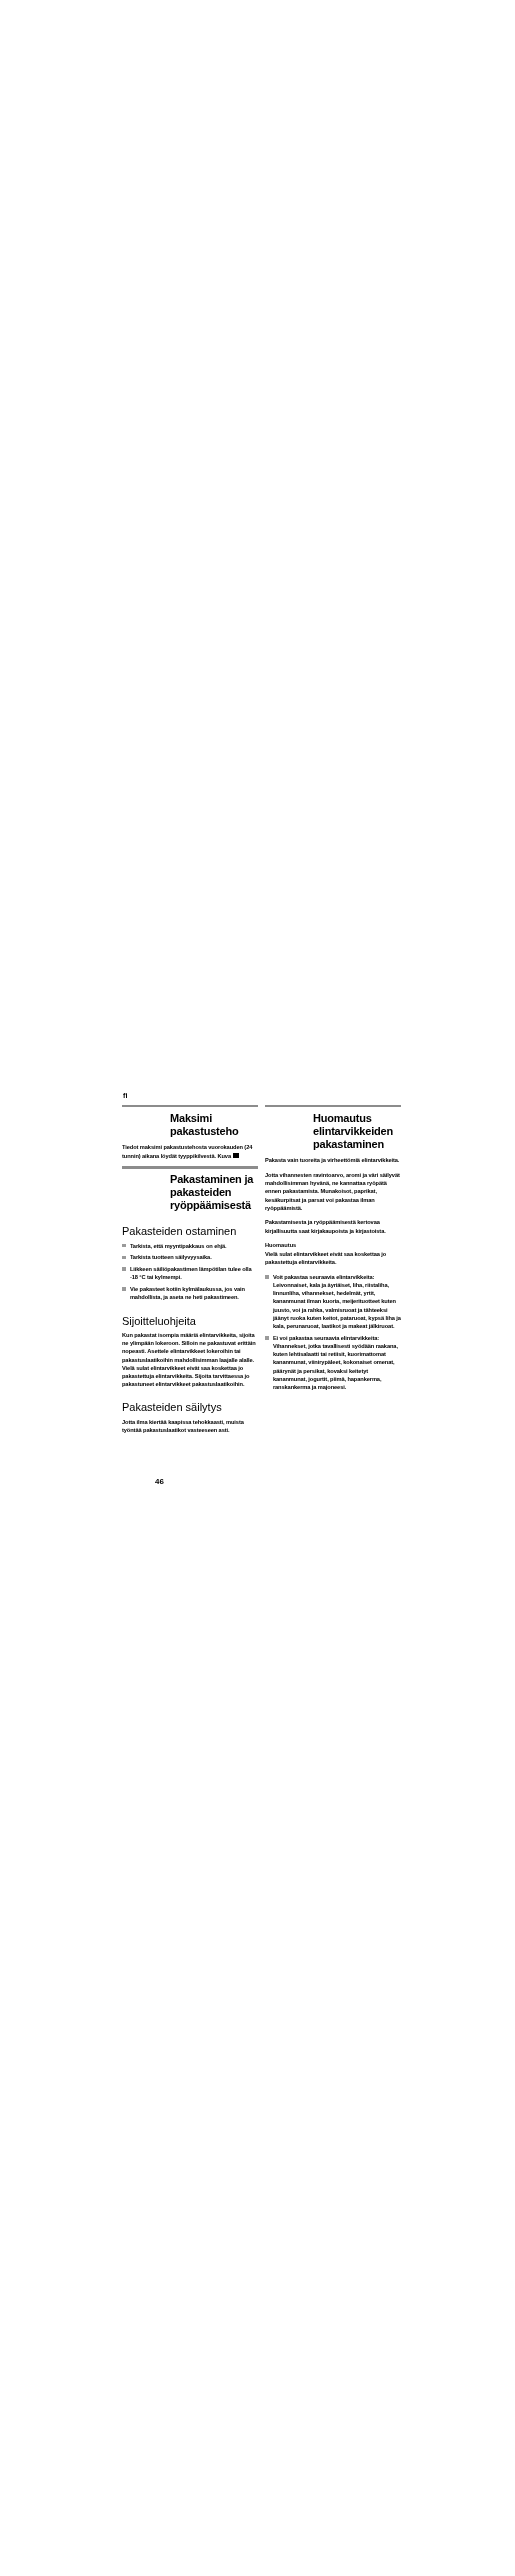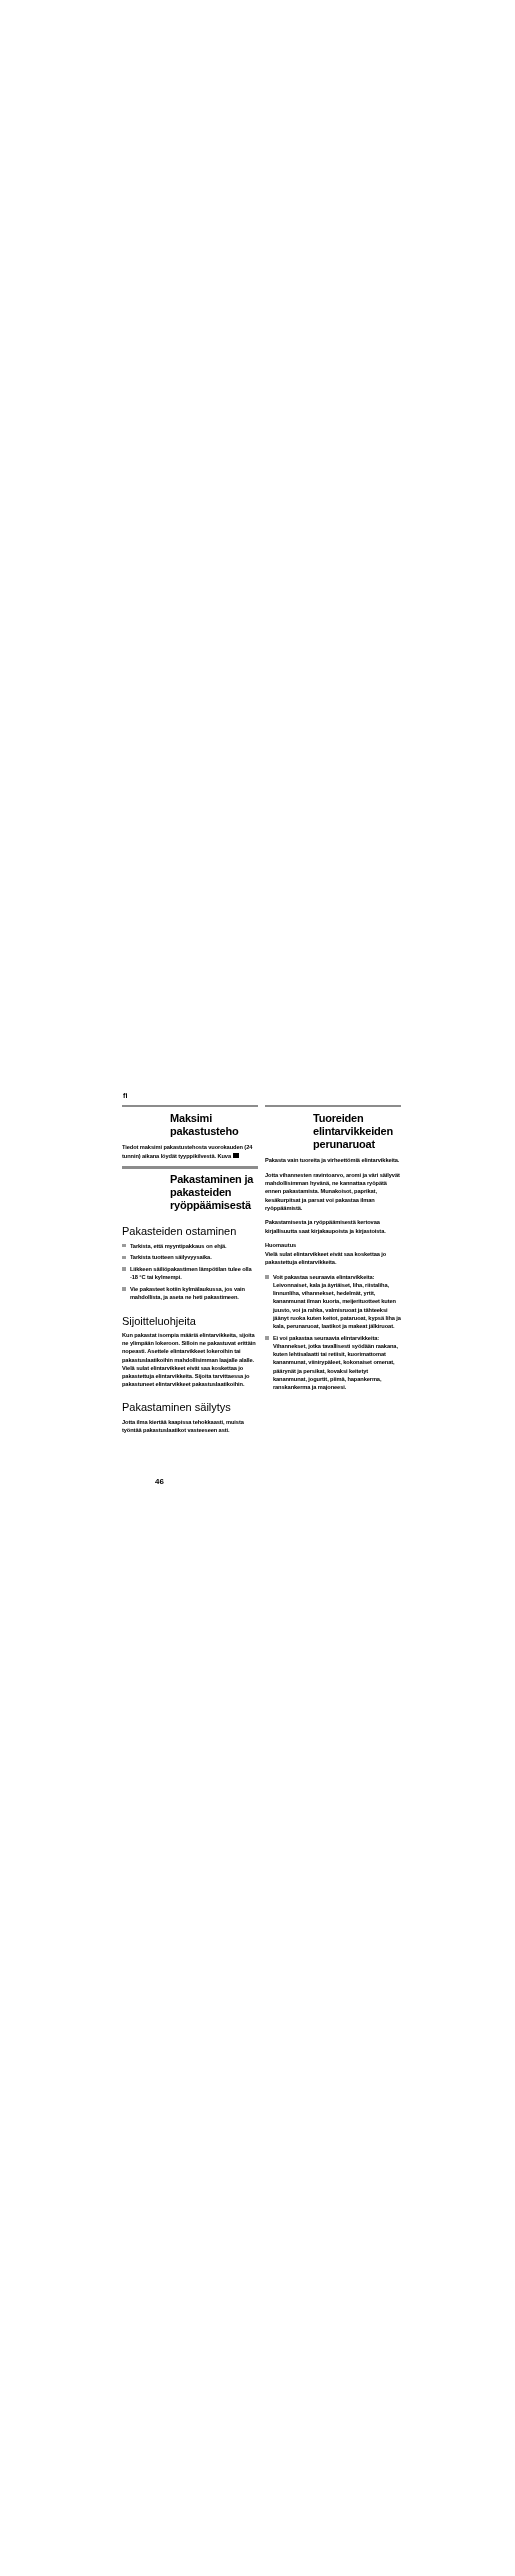--- a/index.html
+++ b/index.html
@@ -82,28 +82,28 @@
       <ul class="bullets">
         <li class="bullet"><span class="bullet-icon"></span><span>Tarkista, että myyntipakkaus on ehjä.</span></li>
         <li class="bullet"><span class="bullet-icon"></span><span>Tarkista tuotteen säilyvyysaika.</span></li>
         <li class="bullet"><span class="bullet-icon"></span><span>Liikkeen säiliöpakastimen lämpötilan tulee olla -18 °C tai kylmempi.</span></li>
         <li class="bullet"><span class="bullet-icon"></span><span>Vie pakasteet kotiin kylmälaukussa, jos vain mahdollista, ja aseta ne heti pakastimeen.</span></li>
       </ul>
 
       <h2>Sijoitteluohjeita</h2>
       <p class="body">Kun pakastat isompia määriä elintarvikkeita, sijoita ne ylimpään lokeroon. Silloin ne pakastuvat erittäin nopeasti. Asettele elintarvikkeet lokeroihin tai pakastuslaatikoihin mahdollisimman laajalle alalle. Vielä sulat elintarvikkeet eivät saa koskettaa jo pakastettuja elintarvikkeita. Sijoita tarvittaessa jo pakastuneet elintarvikkeet pakastuslaatikoihin.</p>
 
-      <h2>Pakastaminen säilytys</h2>
+      <h2>Pakasteiden säilytys</h2>
       <p class="body">Jotta ilma kiertää kaapissa tehokkaasti, muista työntää pakastuslaatikot vasteeseen asti.</p>
     </div>
 
     <div class="col col-right">
 
       <div class="rule"></div>
-      <h1>Tuoreiden elintarvikkeiden perunaruoat</h1>
+      <h1>Huomautus elintarvikkeiden pakastaminen</h1>
 
       <p class="body">Pakasta vain tuoreita ja virheettömiä elintarvikkeita.</p>
       <p class="body">Jotta vihannesten ravintoarvo, aromi ja väri säilyvät mahdollisimman hyvänä, ne kannattaa ryöpätä ennen pakastamista. Munakoisot, paprikat, kesäkurpitsat ja parsat voi pakastaa ilman ryöppäämistä.</p>
       <p class="body">Pakastamisesta ja ryöppäämisestä kertovaa kirjallisuutta saat kirjakaupoista ja kirjastoista.</p>
 
       <div class="note-title">Huomautus</div>
       <p class="body">Vielä sulat elintarvikkeet eivät saa koskettaa jo pakastettuja elintarvikkeita.</p>
 
       <ul class="bullets">
         <li class="bullet"><span class="bullet-icon"></span><span>Voit pakastaa seuraavia elintarvikkeita:

